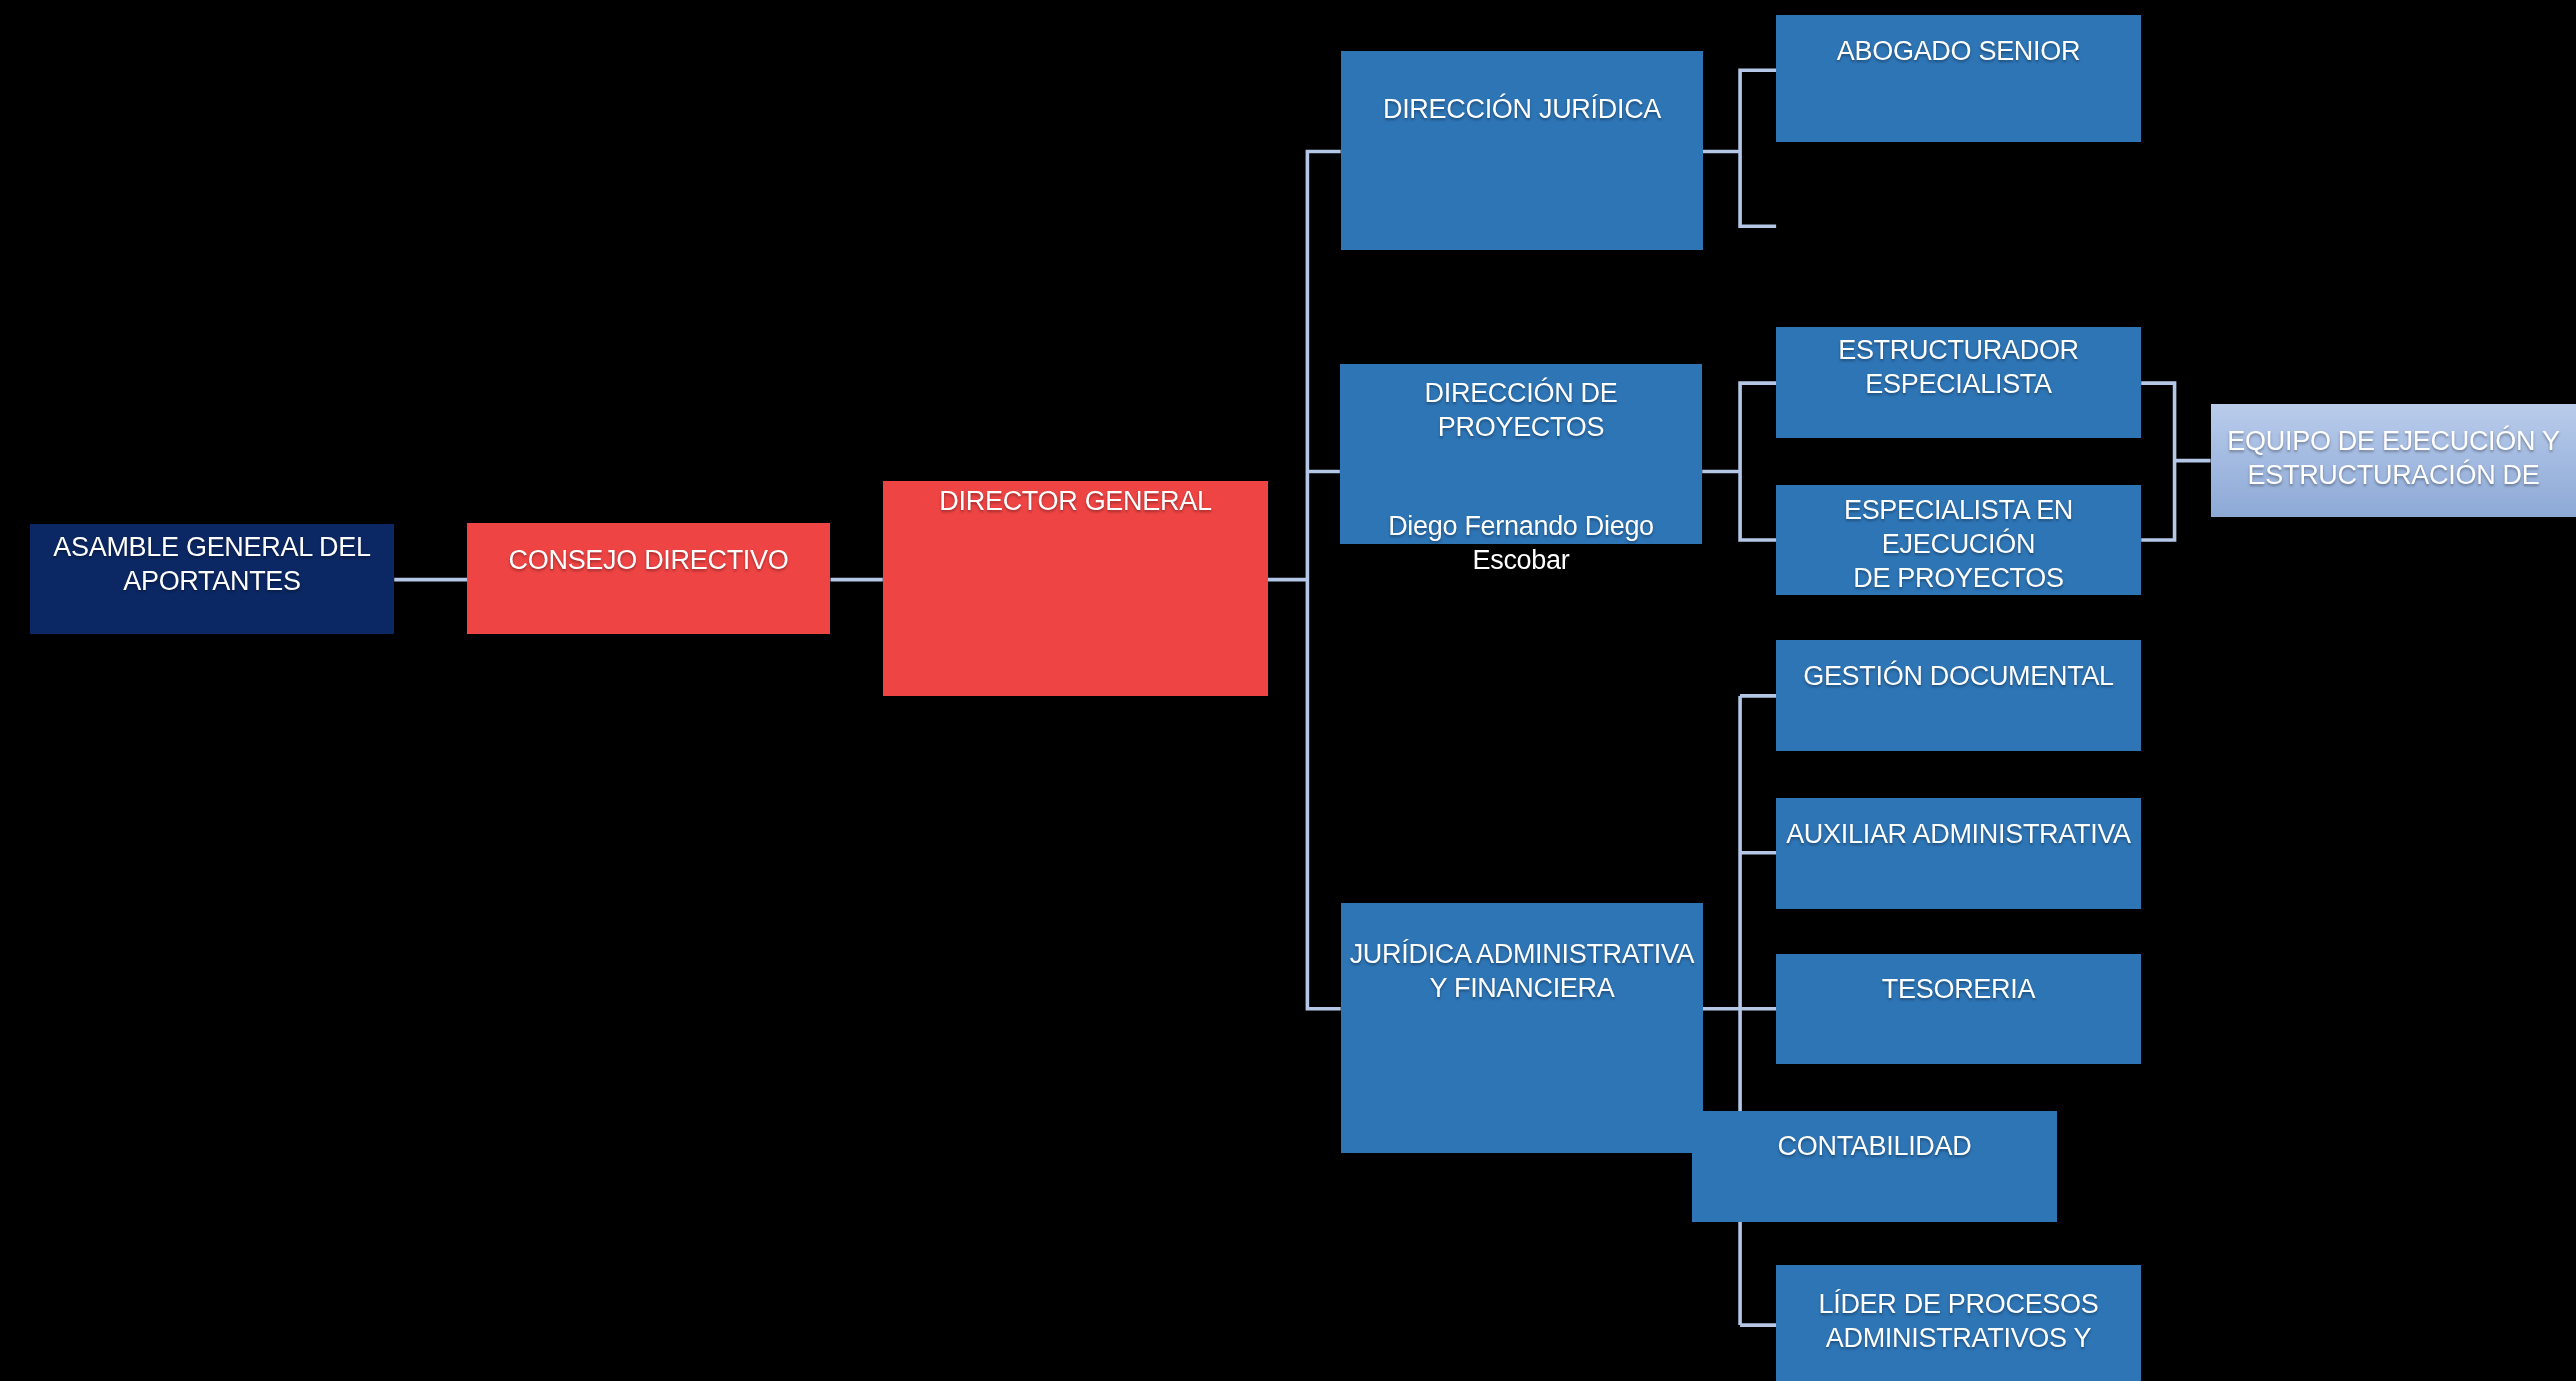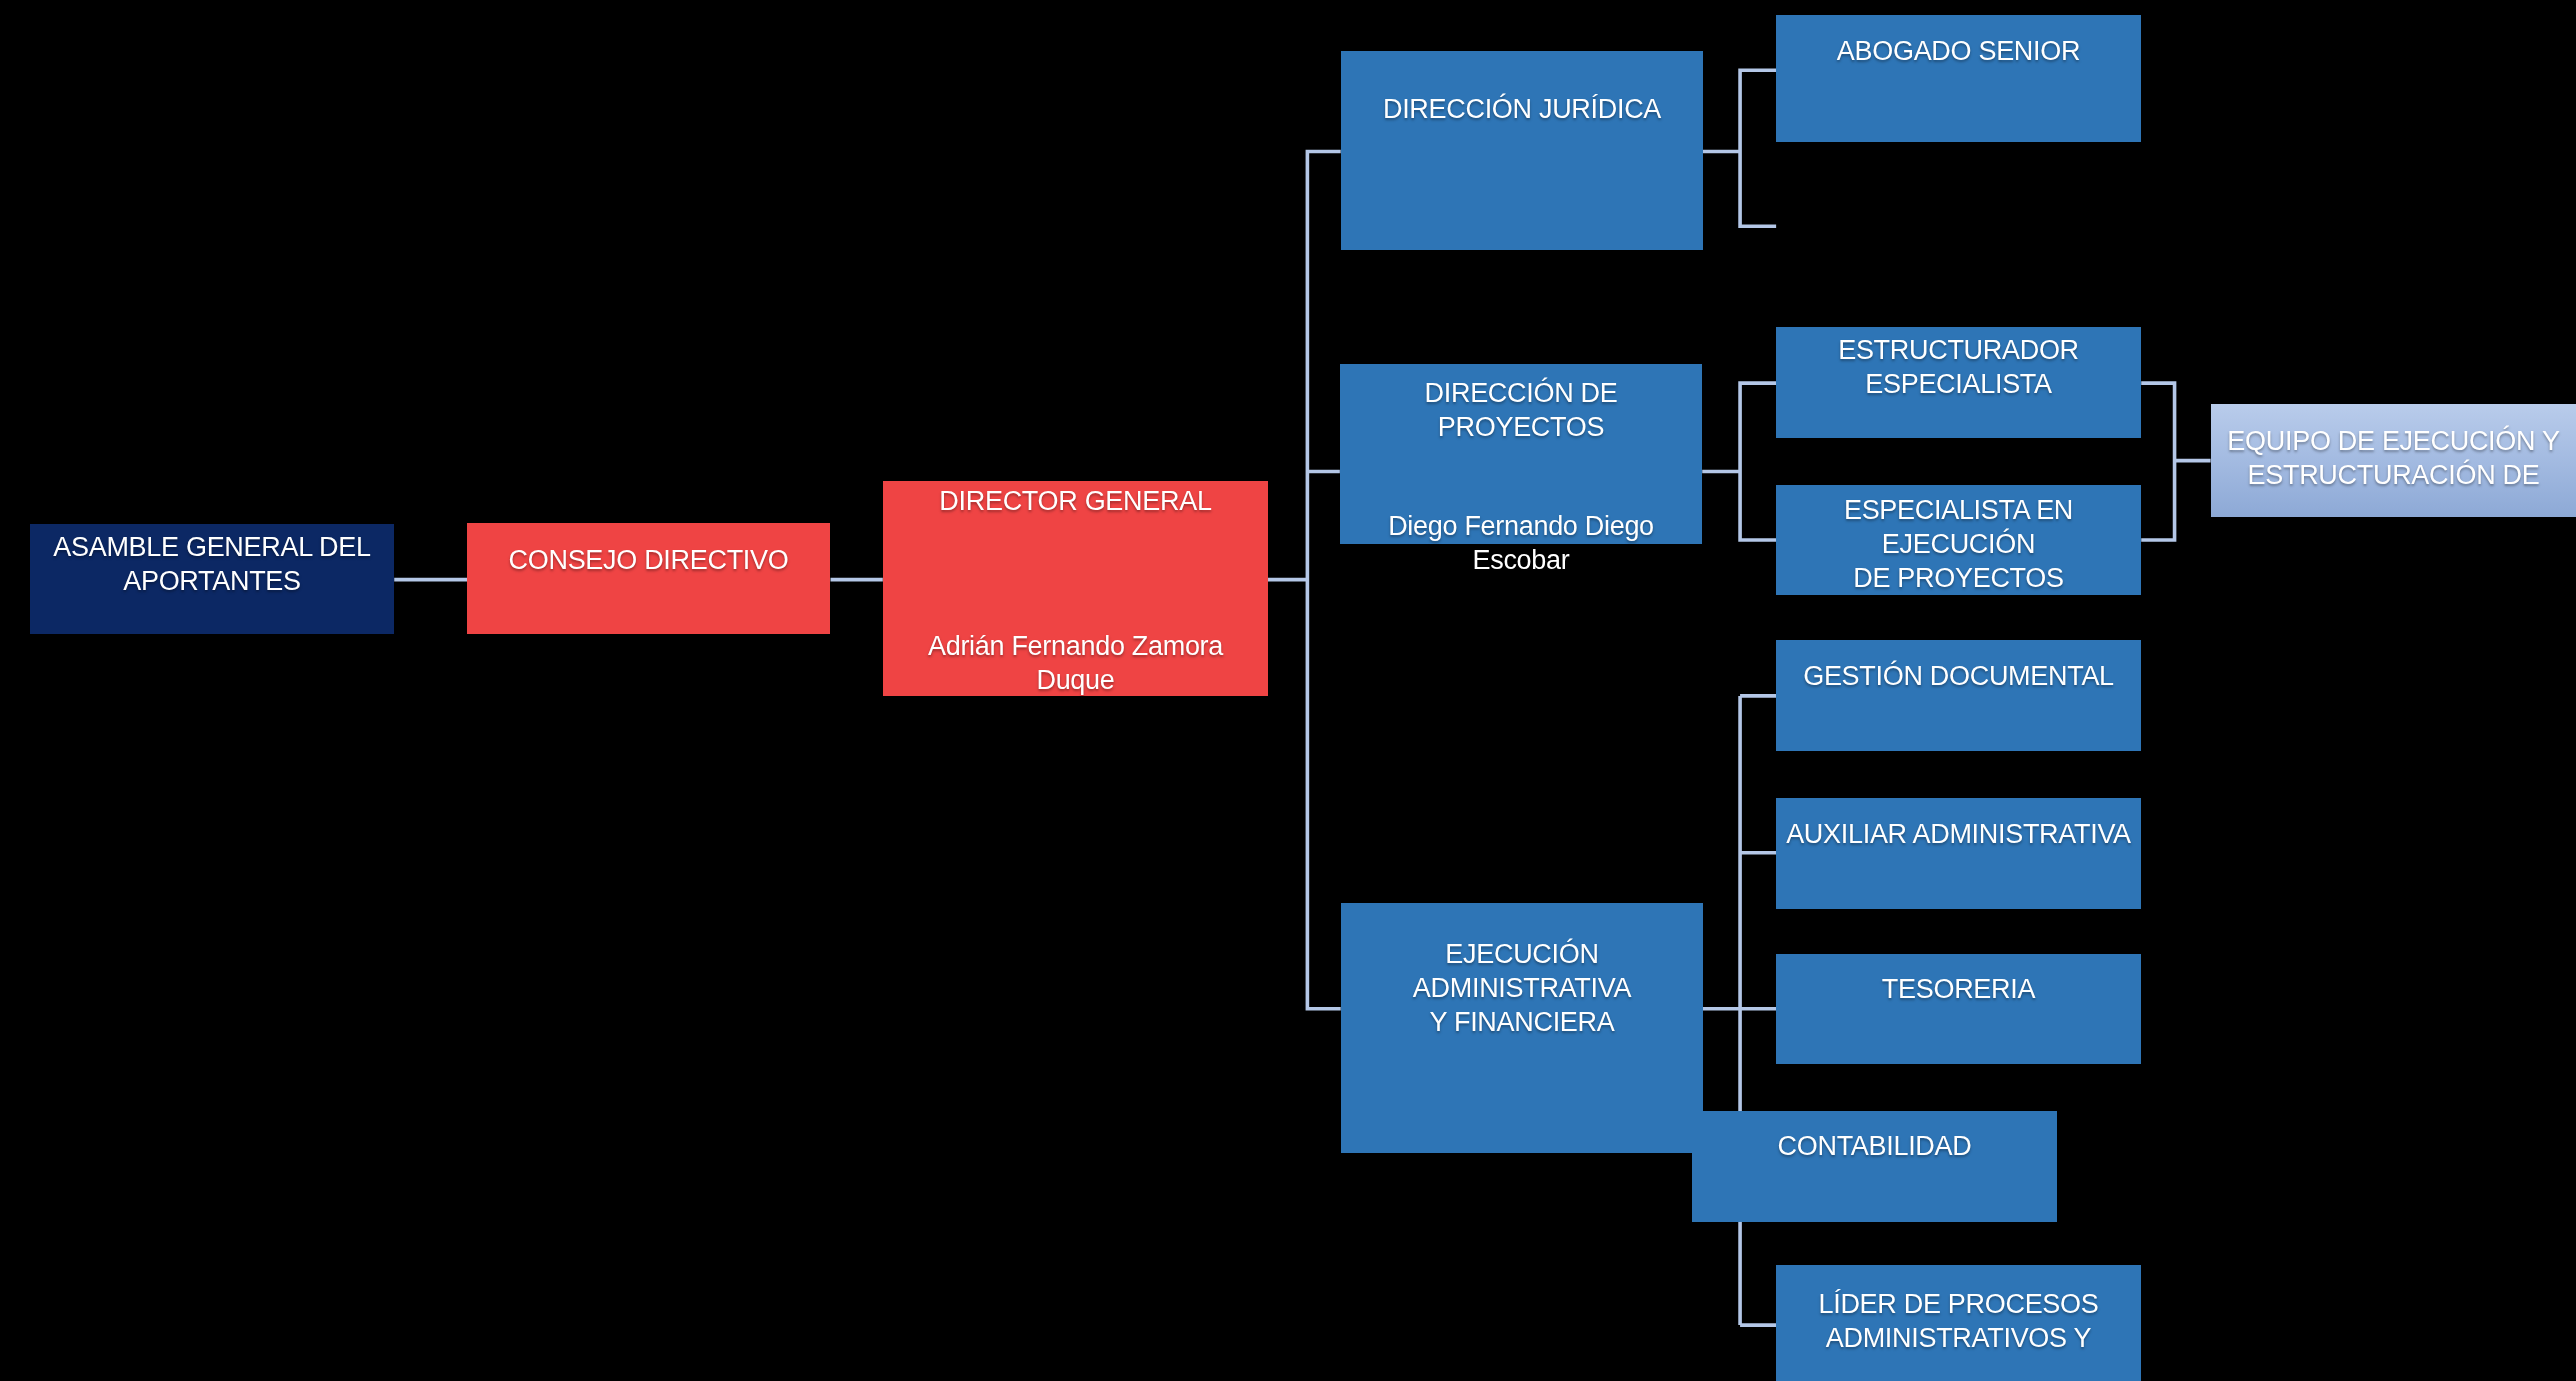--- a/index.html
+++ b/index.html
@@ -80,34 +80,33 @@
     <div class="label" style="top:6.3px">ASAMBLE GENERAL DEL
 APORTANTES</div>
   </div>
 
   <div class="node lvl2" style="left:467px;top:523px;width:363px;height:111px">
     <div class="label" style="top:20px">CONSEJO DIRECTIVO</div>
   </div>
 
   <div class="node lvl2" style="left:883px;top:481px;width:385px;height:215px">
     <div class="label" style="top:2.7px">DIRECTOR GENERAL</div>
-    <div class="person" style="top:148px">Adrián Fernando Zamora Duque</div>
   </div>
 
   <div class="node lvl3" style="left:1341px;top:51px;width:362px;height:199px">
     <div class="label" style="top:41px">DIRECCIÓN JURÍDICA</div>
   </div>
 
   <div class="node lvl3" style="left:1340px;top:364px;width:362px;height:180px">
     <div class="label" style="top:11.7px">DIRECCIÓN DE PROYECTOS</div>
     <div class="person" style="top:145px">Diego Fernando Diego Escobar</div>
   </div>
 
   <div class="node lvl3" style="left:1341px;top:903px;width:362px;height:250px">
-    <div class="label" style="top:34px">EJECUCIÓN ADMINISTRATIVA
+    <div class="label" style="top:34px">JURÍDICA ADMINISTRATIVA
 Y FINANCIERA</div>
   </div>
 
   <div class="node lvl3" style="left:1776px;top:15.3px;width:365px;height:127px">
     <div class="label" style="top:19px">ABOGADO SENIOR</div>
   </div>
 
 
   <div class="node lvl3" style="left:1776px;top:327px;width:365px;height:111px">
     <div class="label" style="top:6.3px">ESTRUCTURADOR

